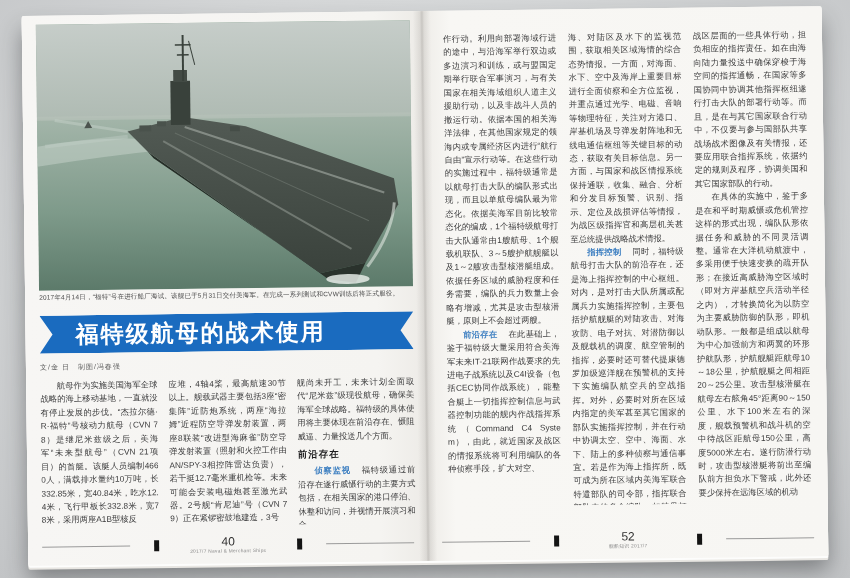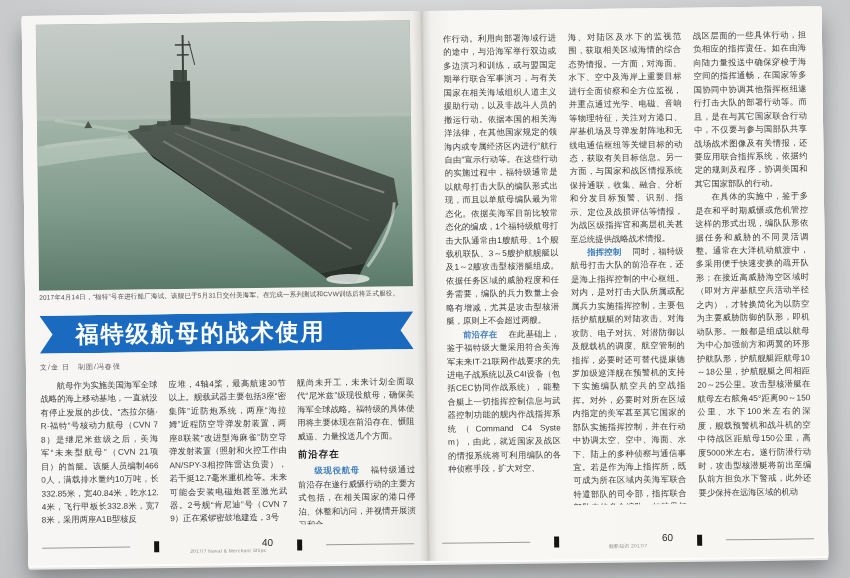--- a/index.html
+++ b/index.html
@@ -66,21 +66,21 @@
   .sub{color:#3d7fc1;font-weight:bold;margin-right:11px;}
 
   
   .footer{
     position:absolute;left:14px;right:14px;bottom:9px;
     display:flex;align-items:center;z-index:7;
   }
   .f-rule{flex:1;height:1px;background:#9a9a9a;}
   .f-mark{width:5px;height:11px;background:#141414;margin:0 24px;}
   .f-center{text-align:center;min-width:90px;line-height:1.15;}
-  .f-page{font-size:10px;color:#2e2e2e;text-align:right;}
+  .f-page{font-size:12px;color:#2e2e2e;}
   .f-journal{font-size:4.8px;color:#8a8a8a;letter-spacing:.3px;}
 </style>
 </head>
 <body>
 
 <div class="scene">
   <div class="spread">
 
     <div class="page page-left">
 
@@ -139,21 +139,21 @@
       <div class="cols cols-left">
         <div class="col">
           <p class="indent">航母作为实施美国海军全球战略的海上移动基地，一直就没有停止发展的步伐。“杰拉尔德·R·福特”号核动力航母（CVN 78）是继尼米兹级之后，美海军“未来型航母”（CVN 21项目）的首艇。该艇人员编制4660人，满载排水量约10万吨，长332.85米，宽40.84米，吃水12.4米，飞行甲板长332.8米，宽78米，采用两座A1B型核反</p>
         </div>
         <div class="col">
           <p>应堆，4轴4桨，最高航速30节以上。舰载武器主要包括3座“密集阵”近防炮系统，两座“海拉姆”近程防空导弹发射装置，两座8联装“改进型海麻雀”防空导弹发射装置（照射和火控工作由AN/SPY-3相控阵雷达负责），若干挺12.7毫米重机枪等。未来可能会安装电磁炮甚至激光武器。2号舰“肯尼迪”号（CVN 79）正在紧锣密鼓地建造，3号</p>
         </div>
         <div class="col">
           <p>舰尚未开工，未来计划全面取代“尼米兹”级现役航母，确保美海军全球战略。福特级的具体使用将主要体现在前沿存在、慑阻威逼、力量投送几个方面。</p>
           <h3 class="sec">前沿存在</h3>
-          <p class="indent"><span class="sub">级现役航母</span><span>福特级通过前沿存在遂行威慑行动的主要方式包括，在相关国家的港口停泊、休整和访问，并视情开展演习和合</span></p>
+          <p class="indent"><span class="sub">侦察监视</span><span>福特级通过前沿存在遂行威慑行动的主要方式包括，在相关国家的港口停泊、休整和访问，并视情开展演习和合</span></p>
         </div>
       </div>
 
       <div class="footer">
         <div class="f-rule"></div>
         <div class="f-mark"></div>
         <div class="f-center">
           <div class="f-page">40</div>
           <div class="f-journal">2017/7 Naval &amp; Merchant Ships</div>
         </div>
@@ -175,21 +175,21 @@
         <div class="col">
           <p>战区层面的一些具体行动，担负相应的指挥责任。如在由海向陆力量投送中确保穿梭于海空间的指挥通畅，在国家等多国协同中协调其他指挥枢纽遂行打击大队的部署行动等。而且，是在与其它国家联合行动中，不仅要与参与国部队共享战场战术图像及有关情报，还要应用联合指挥系统，依据约定的规则及程序，协调美国和其它国家部队的行动。</p>
           <p class="indent">在具体的实施中，鉴于多是在和平时期威慑或危机管控这样的形式出现，编队队形依据任务和威胁的不同灵活调整。通常在大洋机动航渡中，多采用便于快速变换的疏开队形；在接近高威胁海空区域时（即对方岸基航空兵活动半径之内），才转换简化为以防空为主要威胁防御的队形，即机动队形。一般都是组成以航母为中心加强前方和两翼的环形护航队形，护航舰艇距航母10～18公里，护航舰艇之间相距20～25公里。攻击型核潜艇在航母左右舷角45°距离90～150公里、水下100米左右的深度，舰载预警机和战斗机的空中待战区距航母150公里，高度5000米左右。遂行防潜行动时，攻击型核潜艇将前出至编队前方担负水下警戒，此外还要少保持在远海区域的机动</p>
         </div>
       </div>
 
       <div class="footer">
         <div class="f-rule"></div>
         <div class="f-mark"></div>
         <div class="f-center">
-          <div class="f-page">60</div>
+          <div class="f-page">52</div>
           <div class="f-journal">舰船知识 2017/7</div>
         </div>
         <div class="f-mark"></div>
         <div class="f-rule"></div>
       </div>
     </div>
 
   </div>
 </div>
 

